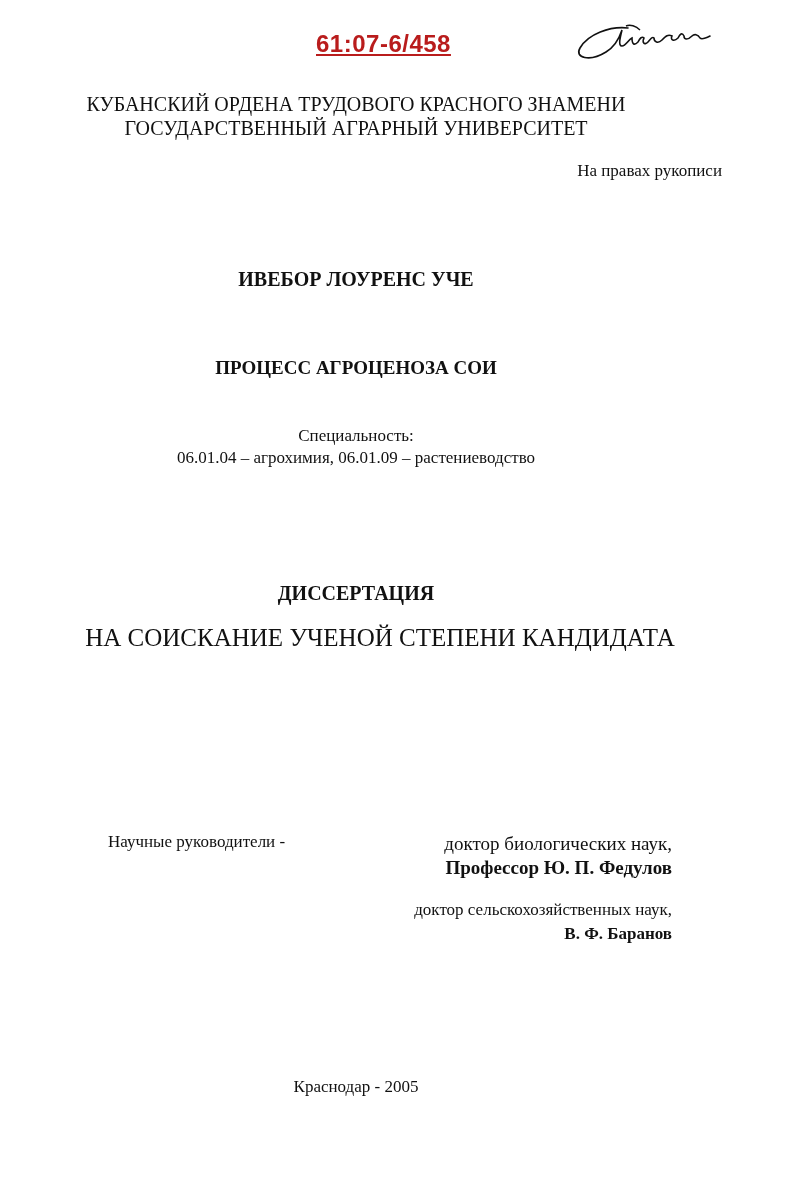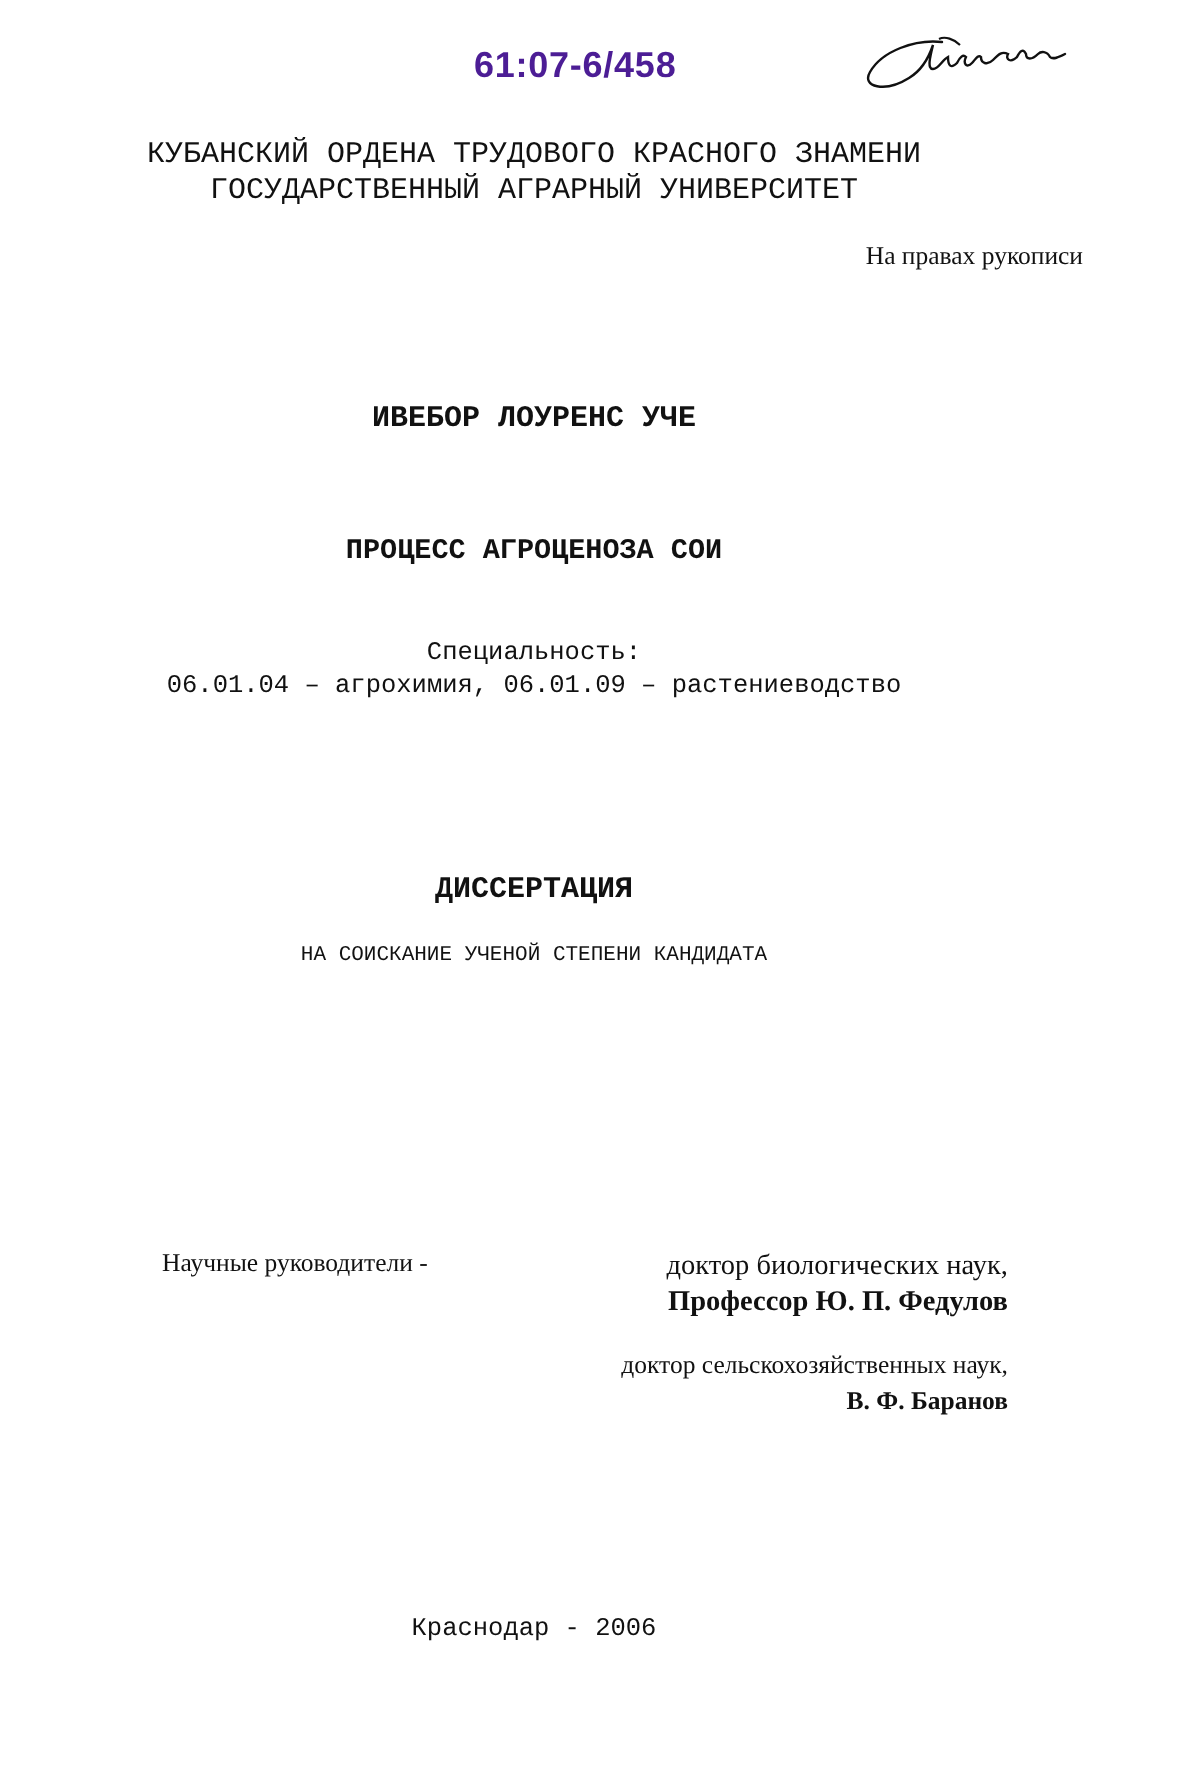--- a/index.html
+++ b/index.html
@@ -1,27 +1,27 @@
 <!DOCTYPE html>
 <html><head>
 <meta charset="utf-8">
 <style>
   html, body { margin:0; padding:0; background:#ffffff; }
   body { width:792px; height:1186px; position:relative; overflow:hidden; color:#111; font-family:"Liberation Serif", serif; }
   .abs { position:absolute; }
-  .center { left:0; width:712px; text-align:center;font-family:Liberation Mono, monospace; }
-  .code { left:316px; top:30px; font-family:"Liberation Sans", sans-serif; font-weight:bold; font-size:24px; letter-spacing:0.5px; color:#4c1d95; }
+  .center { left:0; width:712px; text-align:center; }
+  .code { left:316px; top:30px; font-family:"Liberation Sans", sans-serif; font-weight:bold; font-size:24px; letter-spacing:0.5px; color:#b91c1c;text-decoration:underline; }
   .sig { left:570px; top:22px; width:150px; height:42px; }
   .uni { top:92px; font-size:20px; line-height:24px; }
   .rights { right:70px; top:161px; font-size:17px; }
   .author { top:268px; font-size:20px; font-weight:bold; }
   .title { top:356px; font-size:19px; font-weight:bold; line-height:23px; }
   .spec { top:425px; font-size:17px; line-height:22px; }
   .diss { top:582px; font-size:20px; font-weight:bold; }
-  .degree { top:626px; font-size:14px; line-height:23px; }
+  .degree { top:626px; font-size:25px; line-height:23px;margin-left:24px; }
   .supervisors-label { left:108px; top:832px; font-size:17px; }
   .sup1 { right:120px; top:832px; text-align:right; font-size:19px; line-height:24px; }
   .sup2 { right:120px; top:898px; text-align:right; font-size:17px; line-height:24px; }
   .bold { font-weight:bold; }
   .city { top:1077px; font-size:17px; }
 </style>
 </head>
 <body>
 
 <div class="abs code">61:07-6/458</div>
@@ -60,13 +60,13 @@
 <div class="abs sup1">
   <div>доктор биологических наук,</div>
   <div class="bold">Профессор Ю. П. Федулов</div>
 </div>
 
 <div class="abs sup2">
   <div>доктор сельскохозяйственных наук,</div>
   <div class="bold">В. Ф. Баранов</div>
 </div>
 
-<div class="abs center city">Краснодар - 2006</div>
+<div class="abs center city">Краснодар - 2005</div>
 
 </body></html>

